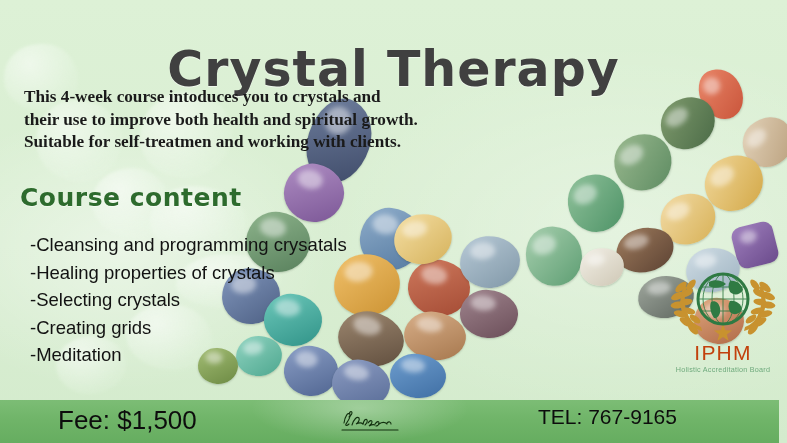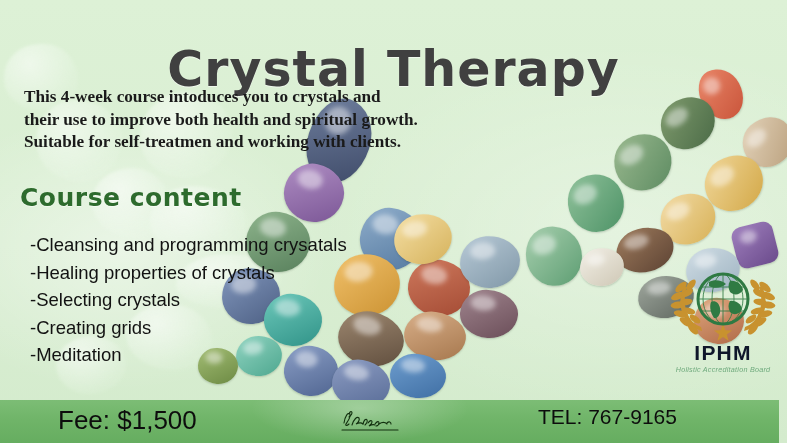--- a/index.html
+++ b/index.html
@@ -137,32 +137,31 @@
     text-align: center;
   }
   .logo-mark {
     position: relative;
     width: 118px;
     height: 74px;
   }
   .logo-text {
     font-family: "Liberation Sans", sans-serif;
     font-size: 21px;
-    font-weight: 700;
+    font-weight: 400;
     letter-spacing: 1.2px;
-    color: #0f172a;
+    color: #c2410c;
     line-height: 22px;
   }
   .logo-sub {
     font-family: "Liberation Sans", sans-serif;
     font-size: 7.2px;
     letter-spacing: 0.25px;
     color: #6faa7d;
     line-height: 11px;
-    font-style: italic;
   }
 
   
   .footer {
     position: absolute;
     left: 0;
     top: 400px;
     width: 779px;
     height: 43px;
     background: linear-gradient(180deg, #7cbd75 0%, #6fb468 48%, #66ad60 100%);

